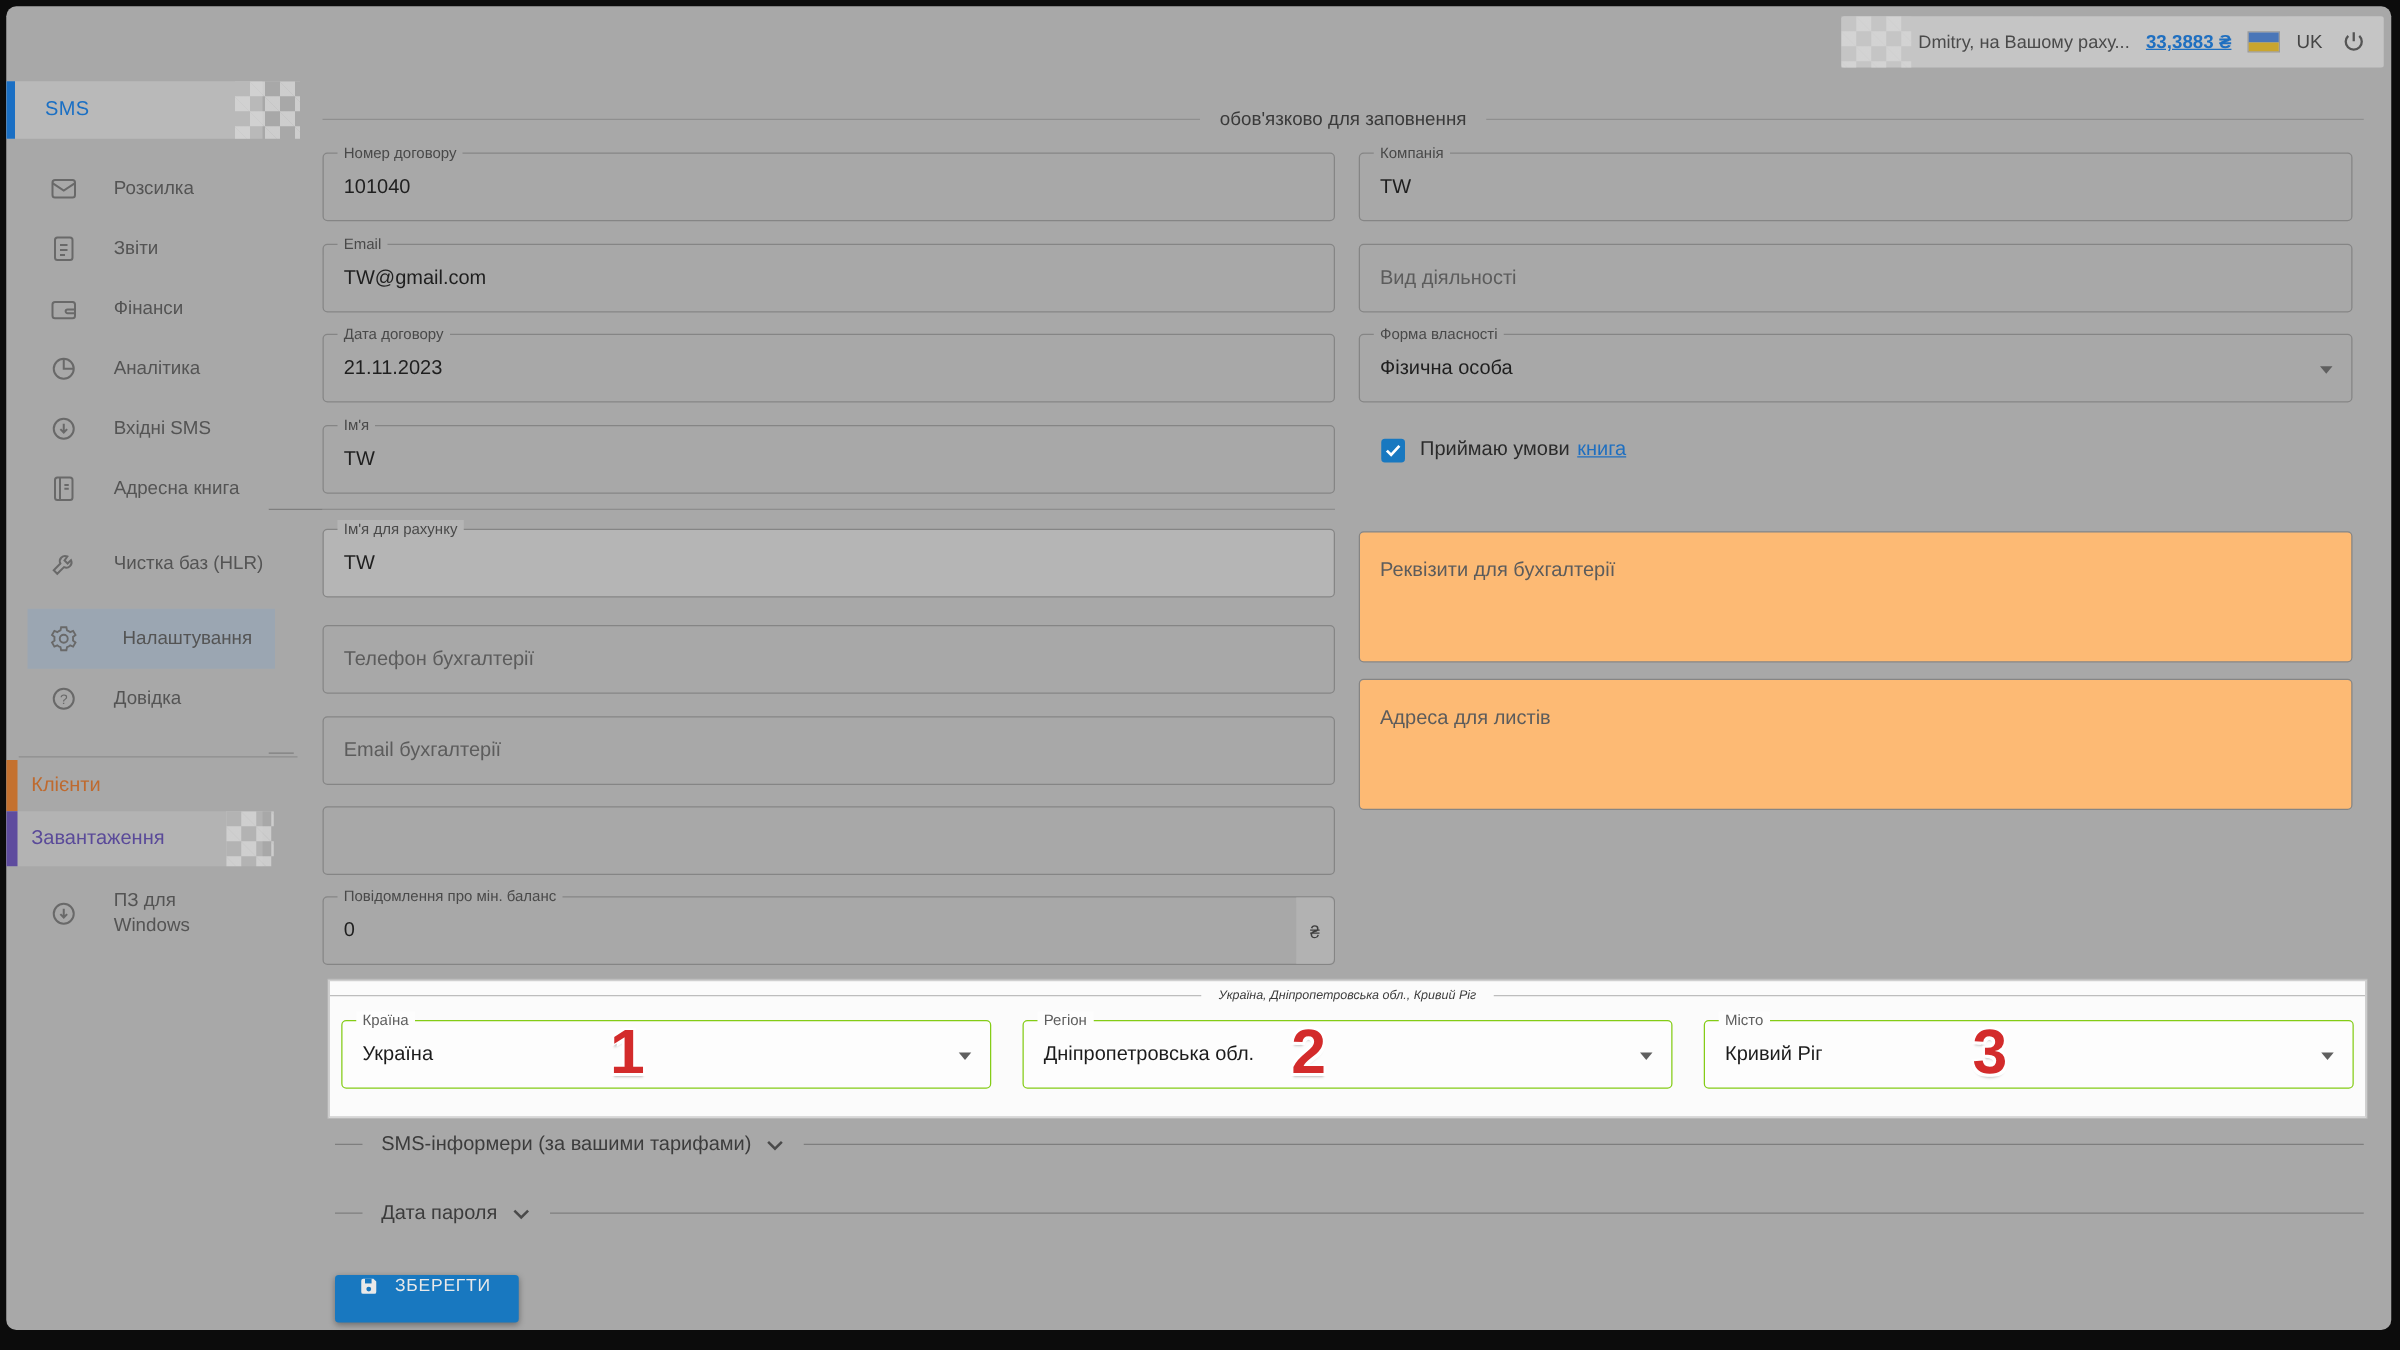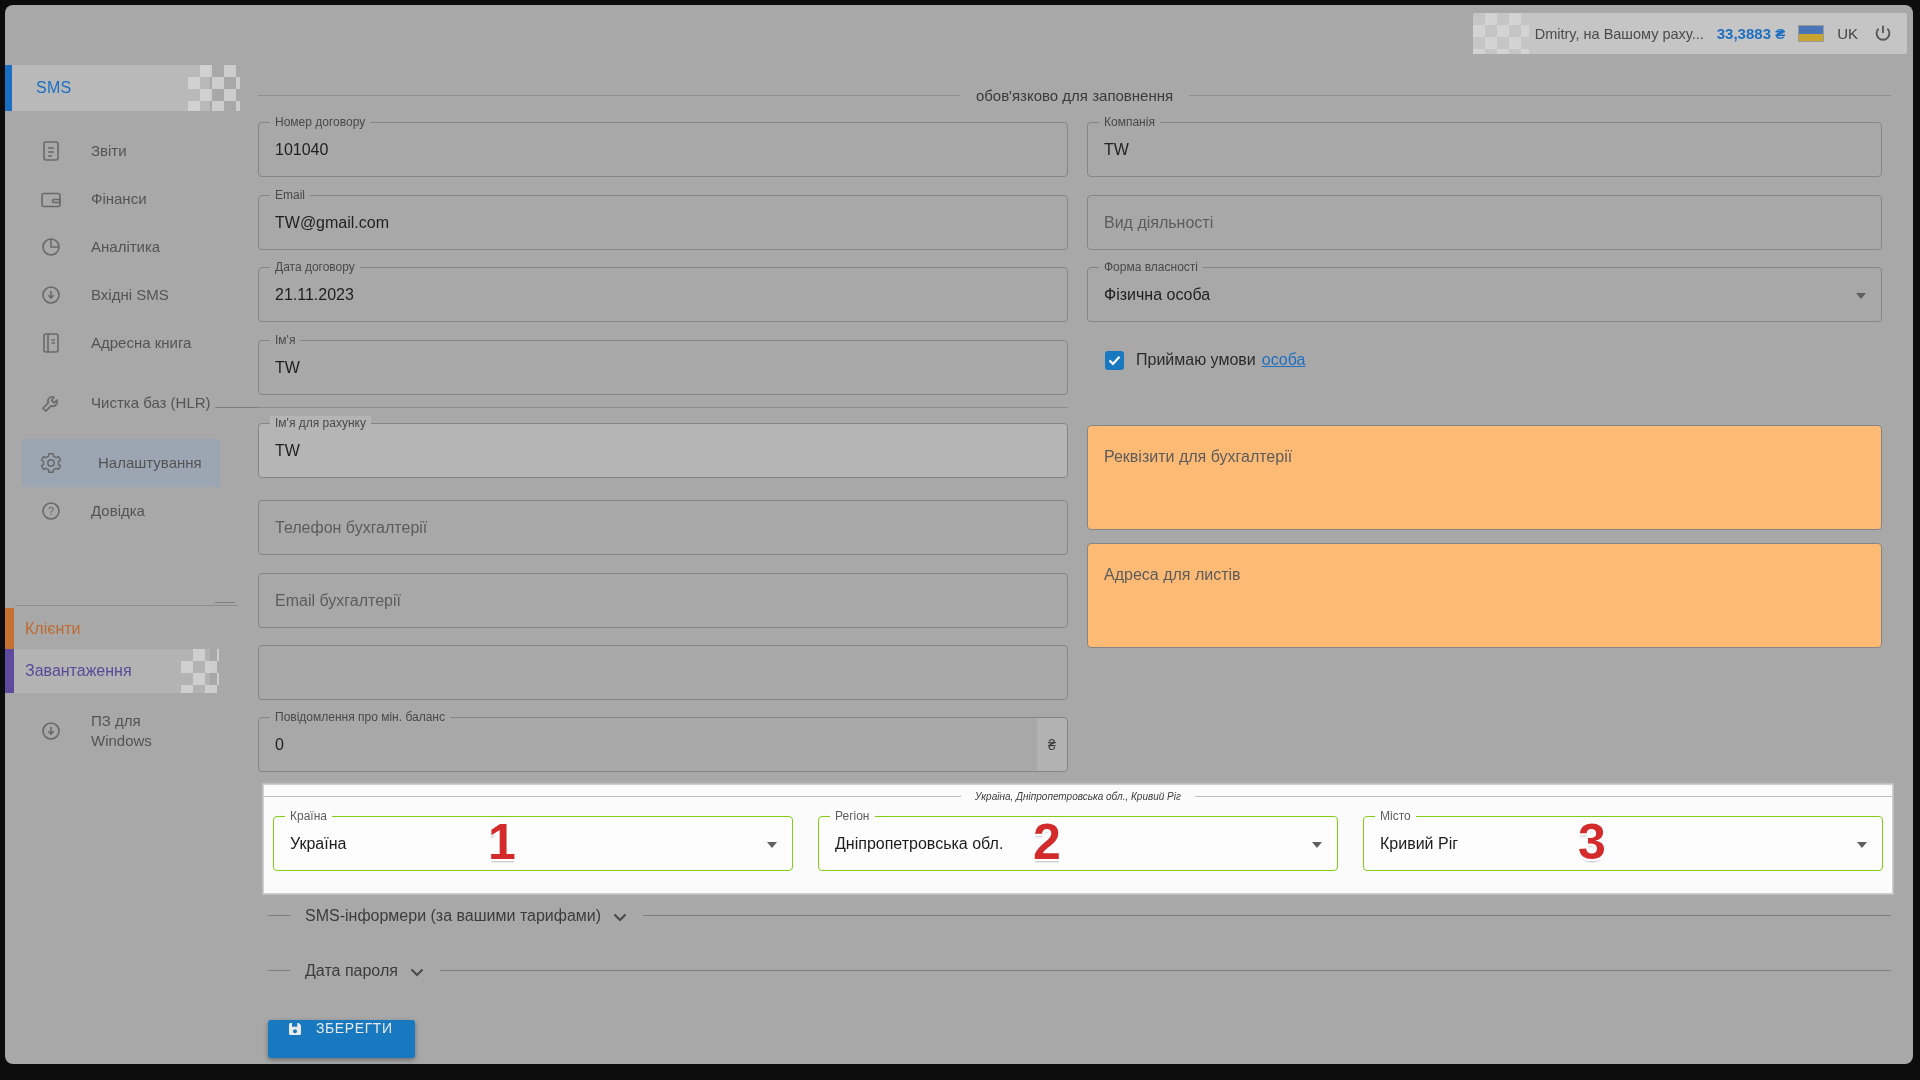--- a/index.html
+++ b/index.html
@@ -9,21 +9,21 @@
   .checker{position:absolute;
     background-image:
       linear-gradient(45deg, rgba(214,214,214,.95) 25%, transparent 25%, transparent 75%, rgba(214,214,214,.95) 75%),
       linear-gradient(45deg, rgba(214,214,214,.95) 25%, transparent 25%, transparent 75%, rgba(214,214,214,.95) 75%);
     background-size:24px 24px;background-position:0 0,12px 12px;opacity:.85;}
 
   
   .userbar{position:absolute;left:1468px;top:8px;width:434px;height:41px;background:#c5c5c5;
     display:flex;align-items:center;justify-content:flex-end;gap:13px;padding-right:12px;box-sizing:border-box;border-radius:2px;}
   .userbar .utext{font-size:14.5px;color:#4a4a4a;white-space:nowrap;}
-  .userbar .balance{font-size:15px;font-weight:bold;color:#1f6fc0;cursor:pointer;white-space:nowrap;}
+  .userbar .balance{font-size:15px;font-weight:bold;color:#1f6fc0;text-decoration:underline;cursor:pointer;white-space:nowrap;}
   .flag{width:26px;height:17px;display:inline-block;border:1px solid #9a9a9a;box-sizing:border-box;}
   .flag .t{display:block;height:50%;background:#4a76b8;}
   .flag .b{display:block;height:50%;background:#c9a52f;}
   .userbar .lang{font-size:15px;color:#454545;}
   .powerbtn{width:24px;height:24px;color:#555;display:flex;align-items:center;justify-content:center;cursor:pointer;}
 
   
   .sidebar{position:absolute;left:0;top:0;width:237px;height:100%;}
   .sms-head{position:absolute;top:60px;left:0;width:205px;height:46px;background:#b9b9b9;
     border-left:7px solid #1a6fc4;box-sizing:border-box;display:flex;align-items:center;padding-left:24px;
@@ -104,20 +104,29 @@
   <aside class="sidebar">
     <div class="sms-head">
       <span>SMS</span>
       <div class="checker" style="left:176px;top:0;width:52px;height:46px"></div>
     </div>
 
     <nav class="side-nav">
       <div class="side-item">
         <span class="icon">
           <svg viewBox="0 0 24 24" fill="none" stroke="currentColor" stroke-width="1.6">
+              <rect x="3" y="5" width="18" height="14" rx="2"></rect>
+              <path d="M3 7.5l9 6 9-6"></path>
+            </svg>
+        </span>
+        <span class="lbl">Розсилка</span>
+      </div>
+      <div class="side-item">
+        <span class="icon">
+          <svg viewBox="0 0 24 24" fill="none" stroke="currentColor" stroke-width="1.6">
               <rect x="5" y="3" width="14" height="18" rx="2"></rect>
               <path d="M9 9h6M9 13h6M9 17h4"></path>
             </svg>
         </span>
         <span class="lbl">Звіти</span>
       </div>
       <div class="side-item">
         <span class="icon">
           <svg viewBox="0 0 24 24" fill="none" stroke="currentColor" stroke-width="1.6">
               <rect x="3" y="6.5" width="18" height="13" rx="2"></rect>
@@ -276,21 +285,21 @@
       <span class="fvalue">Фізична особа</span>
       <span class="sel-arrow"></span>
     </div>
     <div class="cbrow">
       <span class="cb">
         <svg width="13" height="11" viewBox="0 0 13 11" fill="none" stroke="#ffffff" stroke-width="2.2">
             <path d="M1.5 5.5l3.4 3.4L11.5 1.7"></path>
           </svg>
       </span>
       <span class="cbtext">Приймаю умови</span>
-      <a class="cblink">особа</a>
+      <a class="cblink">книга</a>
     </div>
     <div class="mat-area" style="margin-top:53px">
       <span class="pvalue">Реквізити для бухгалтерії</span>
     </div>
     <div class="mat-area" style="margin-top:13px">
       <span class="pvalue">Адреса для листів</span>
     </div>
   </div>
 
   <div class="loc-panel">

